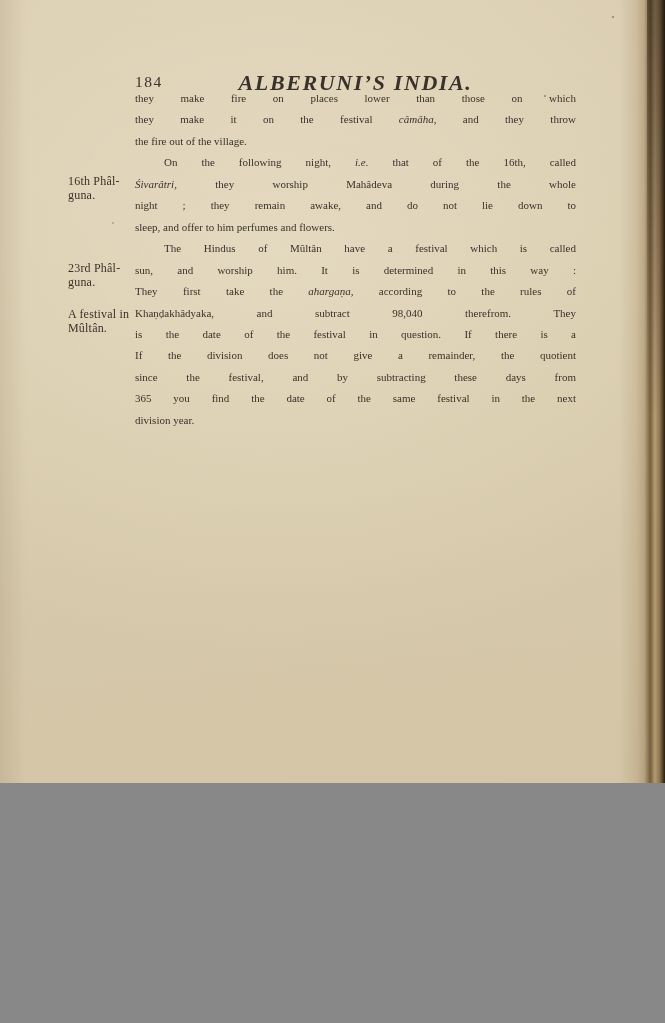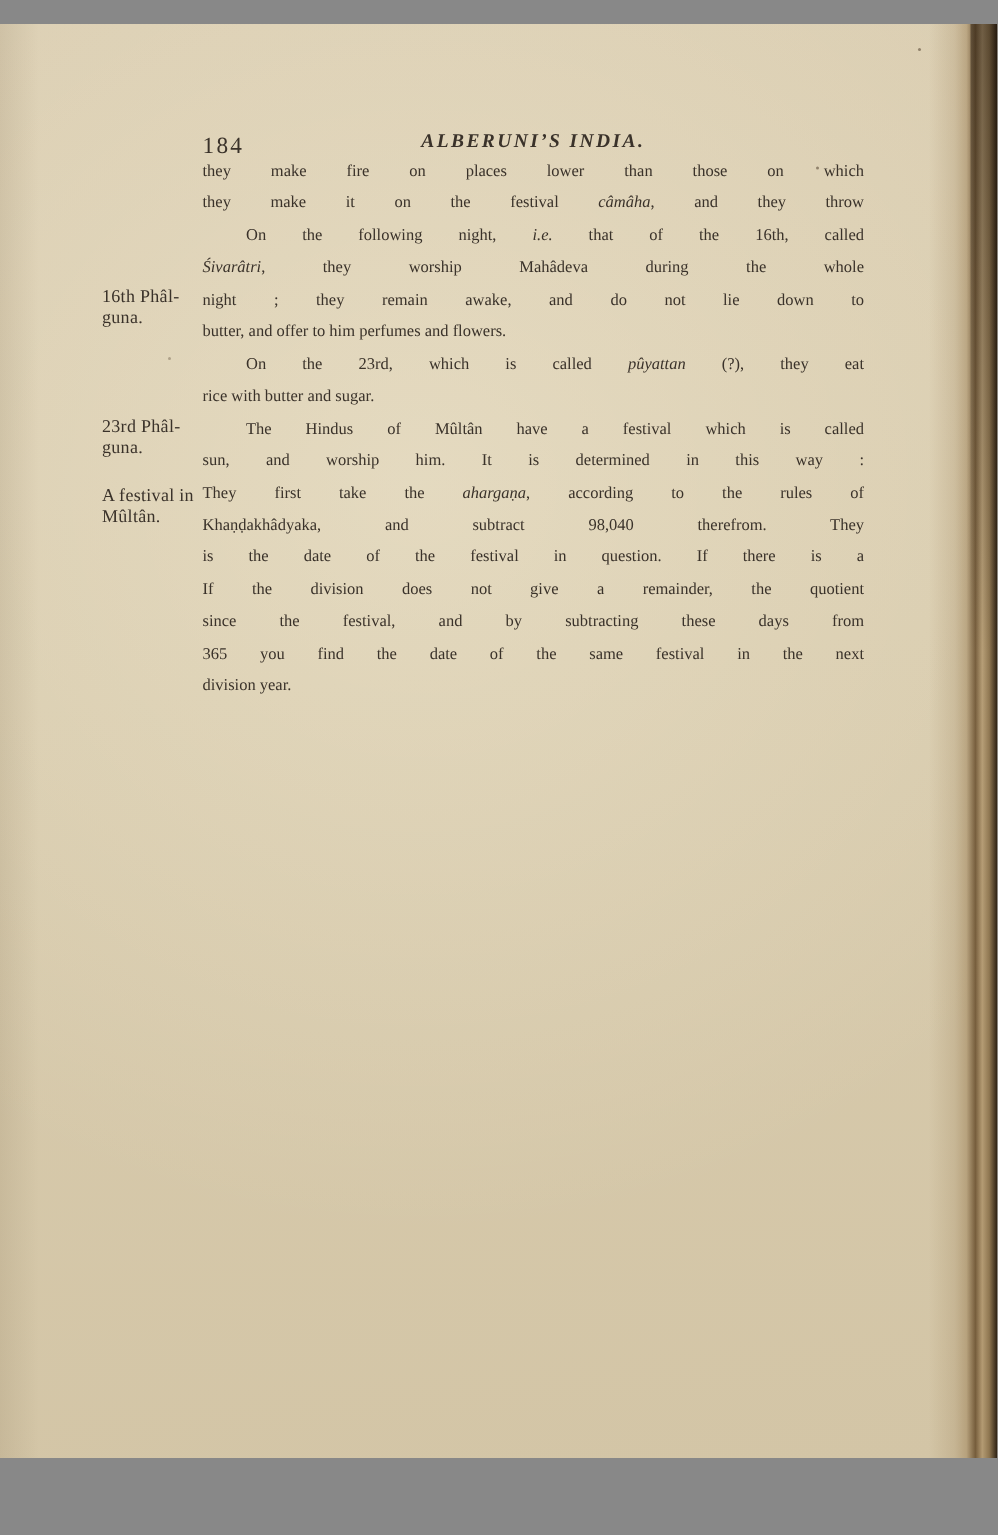--- a/index.html
+++ b/index.html
@@ -1,19 +1,19 @@
 <!DOCTYPE html>
 <html><head>
 <meta charset="utf-8">
 <style>
   html,body{margin:0;padding:0;background:#888;}
   .page{
     position:relative;
-    width:665px;height:956px;
-    margin:16px auto;
+    width:665px;height:783px;
+    margin:0 auto;
     overflow:hidden;
     font-family:"Liberation Serif","DejaVu Serif",serif;
     color:#3a322a;
     background:
       radial-gradient(130% 85% at 42% 32%, rgba(255,250,232,0.30), rgba(255,250,232,0) 62%),
       linear-gradient(175deg, #dbceb2 0%, #d8cbad 45%, #d3c5a6 100%);
   }
   
   .left-shade{
     position:absolute;left:0;top:0;bottom:0;width:26px;
@@ -36,21 +36,21 @@
     background:linear-gradient(180deg, rgba(25,15,6,0.45), rgba(25,15,6,0));
   }
   .header{position:absolute;top:70px;left:135px;width:441px;height:24px;}
   .pagenum{
     position:absolute;left:0;top:3px;
     font-size:15.5px;letter-spacing:1.5px;
   }
   .running-title{
     display:block;text-align:center;
     font-style:italic;font-weight:bold;
-    font-size:13px;letter-spacing:1.6px;font-family:Liberation Serif, serif;
+    font-size:22px;letter-spacing:1.6px;font-family:Liberation Serif, serif;
   }
   .text-column{
     position:absolute;left:135px;top:88px;width:441px;
     font-size:11px;line-height:21.45px;
   }
   .line{text-align:justify;text-align-last:justify;}
   .line.last{text-align:justify;text-align-last:left;}
   .line.indent{text-indent:29px;}
   .margin-note{
     position:absolute;left:68px;width:66px;
@@ -90,30 +90,27 @@
       <div class="margin-note note-2">
         <div>A festival in</div>
         <div>Mûltân.</div>
       </div>
     </aside>
 
   <main class="text-column" id="text-column">
       <div>
         <div class="line">they make fire on places lower than those on which</div>
         <div class="line">they make it on the festival <i>câmâha</i>, and they throw</div>
+        <div class="line last">the fire out of the village.</div>
       </div>
       <div>
         <div class="line indent">On the following night, <i>i.e.</i> that of the 16th, called</div>
         <div class="line"><i>Śivarâtri</i>, they worship Mahâdeva during the whole</div>
         <div class="line">night ; they remain awake, and do not lie down to</div>
-        <div class="line last">butter, and offer to him perfumes and flowers.</div>
-      </div>
-      <div>
-        <div class="line indent">On the 23rd, which is called <i>pûyattan</i> (?), they eat</div>
-        <div class="line last">rice with butter and sugar.</div>
+        <div class="line last">sleep, and offer to him perfumes and flowers.</div>
       </div>
       <div>
         <div class="line indent">The Hindus of Mûltân have a festival which is called</div>
         <div class="line">sun, and worship him.  It is determined in this way :</div>
         <div class="line">They first take the <i>ahargaṇa</i>, according to the rules of</div>
         <div class="line">Khaṇḍakhâdyaka, and subtract 98,040 therefrom.  They</div>
         <div class="line">is the date of the festival in question.  If there is a</div>
         <div class="line">If the division does not give a remainder, the quotient</div>
         <div class="line">since the festival, and by subtracting these days from</div>
         <div class="line">365 you find the date of the same festival in the next</div>

